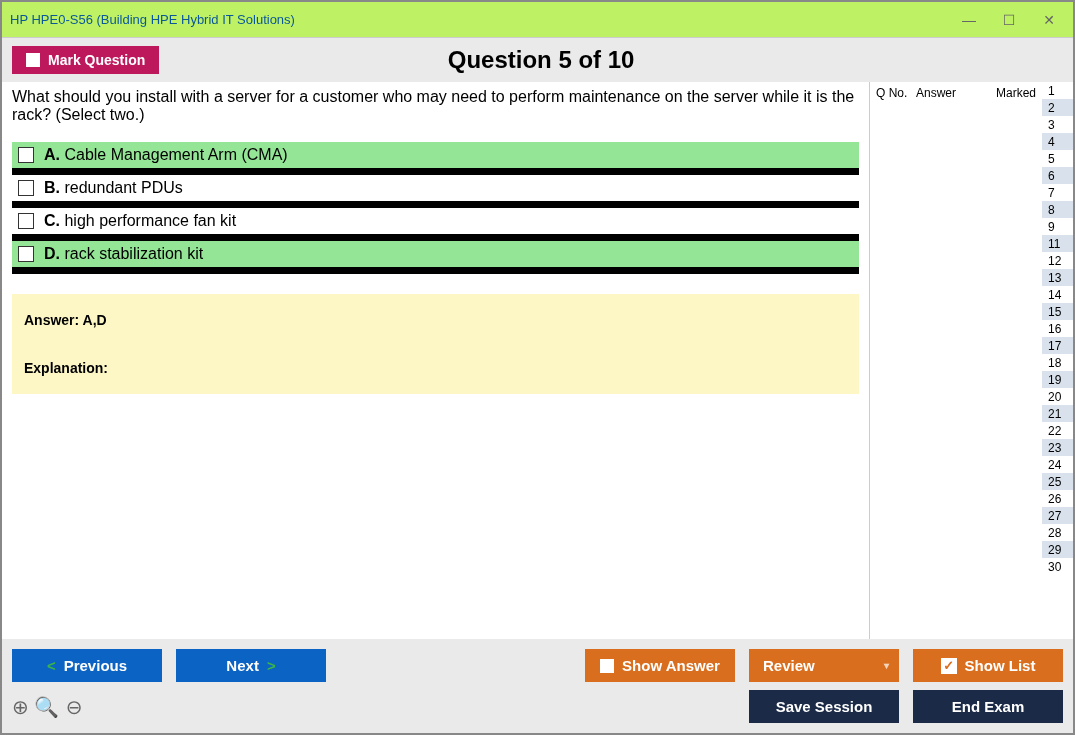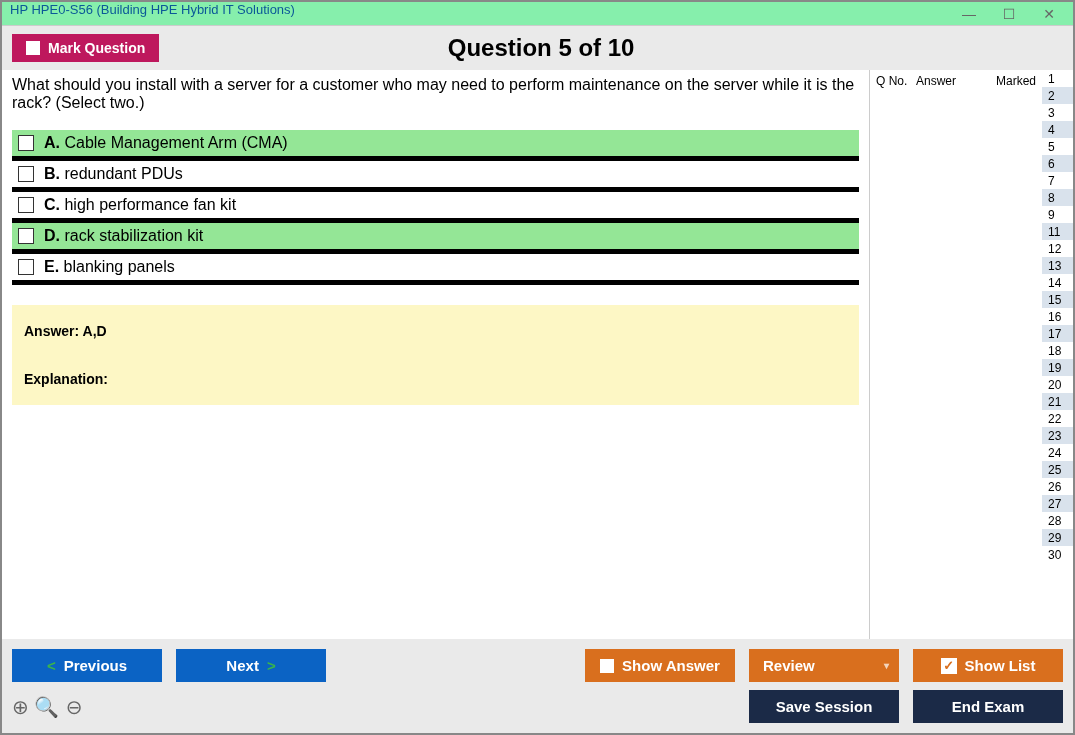--- a/index.html
+++ b/index.html
@@ -1,31 +1,31 @@
 <!DOCTYPE html>
 <html><head>
 <meta charset="utf-8">
 <style>
 * { box-sizing: border-box; margin: 0; padding: 0; }
 body { font-family: Arial, sans-serif; font-size: 14px; background: #fff; width: 1075px; height: 735px; overflow: hidden; }
 .window { width: 1075px; height: 735px; border: 2px solid #888; display: flex; flex-direction: column; }
-.titlebar { height: 24px; background: #86efac; display: flex; align-items: flex-start; padding: 0 4px 0 8px; border-bottom: 1px solid #ccc; }
+.titlebar { height: 36px; background: #bef264; display: flex; align-items: center; padding: 0 4px 0 8px; border-bottom: 1px solid #ccc; }
 .titlebar-title { flex: 1; color: #0b5898; font-size: 13px; }
 .titlebar-btns { display: flex; gap: 0; }
 .titlebar-btn { width: 40px; height: 24px; display: flex; align-items: center; justify-content: center; color: #666; font-size: 14px; }
 .header-row { background: #eaeaea; display: flex; align-items: center; padding: 8px 10px; }
 .mark-btn { background: #be185d; color: #fff; padding: 6px 14px; font-weight: bold; display: flex; align-items: center; gap: 8px; font-size: 14px; }
 .mark-btn .cbox { width: 14px; height: 14px; border: 1.5px solid #fff; background: #fff; }
 .q-title { flex: 1; text-align: center; font-weight: bold; font-size: 24px; color: #000; }
 .spacer { width: 140px; }
 .body-row { flex: 1; display: flex; overflow: hidden; }
 .main-col { flex: 1; padding: 6px 10px 0 10px; display: flex; flex-direction: column; overflow: hidden; }
 .question-text { font-size: 16px; color: #000; margin-bottom: 18px; }
 .options { display: flex; flex-direction: column; }
-.option { display: flex; align-items: center; gap: 10px; padding: 4px 6px; font-size: 16px; border-bottom: 5px solid #000000; }
+.option { display: flex; align-items: center; gap: 10px; padding: 4px 6px; font-size: 16px; border-bottom: 7px solid #000000; }
 .option.correct { background: #94e696; }
 .option .chk { width: 16px; height: 16px; border: 1.5px solid #333; background: #fff; flex-shrink: 0; }
 .option .letter { font-weight: bold; }
 .answer-box { background: #fdf7c5; padding: 18px 12px; margin-top: 20px; }
 .answer-box .ans { font-weight: bold; margin-bottom: 32px; }
 .answer-box .exp { font-weight: bold; }
 .sidebar { width: 204px; border-left: 1px solid #ccc; display: flex; flex-direction: row; font-size: 12px; }
 .sidebar-head { display: flex; padding: 4px 6px; }
 .sidebar-head .h1 { width: 40px; }
 .sidebar-head .h2 { width: 80px; }
@@ -86,24 +86,20 @@
             <span><span class="letter">B.</span> <span>redundant PDUs</span></span>
           </div>
           <div class="option">
             <span class="chk"></span>
             <span><span class="letter">C.</span> <span>high performance fan kit</span></span>
           </div>
           <div class="option correct">
             <span class="chk"></span>
             <span><span class="letter">D.</span> <span>rack stabilization kit</span></span>
           </div>
-          <div class="option">
-            <span class="chk"></span>
-            <span><span class="letter">E.</span> <span>blanking panels</span></span>
-          </div>
         </div>
       <div class="answer-box">
         <div class="ans">Answer: A,D</div>
         <div class="exp">Explanation:</div>
       </div>
     </div>
 
     <div class="sidebar">
       <div class="sidebar-head">
         <div class="h1">Q No.</div>

